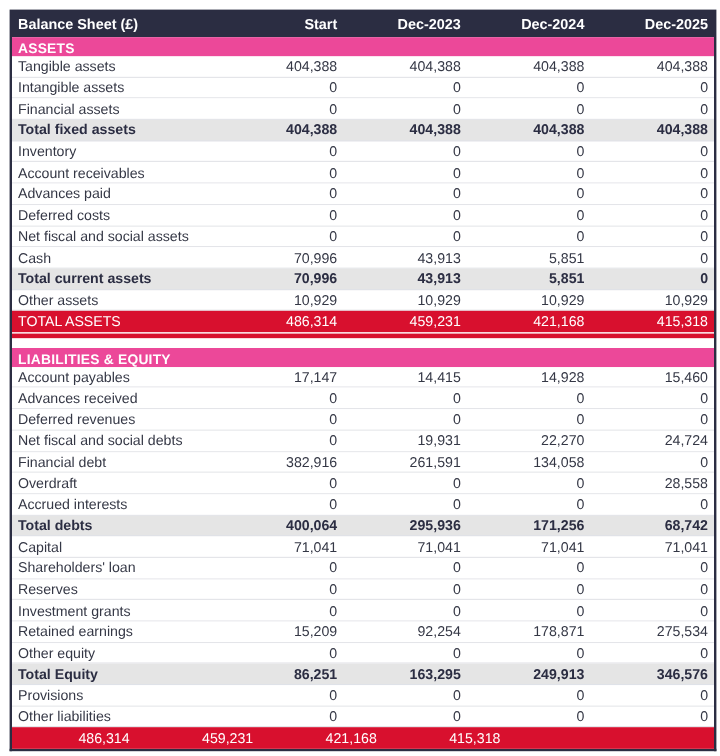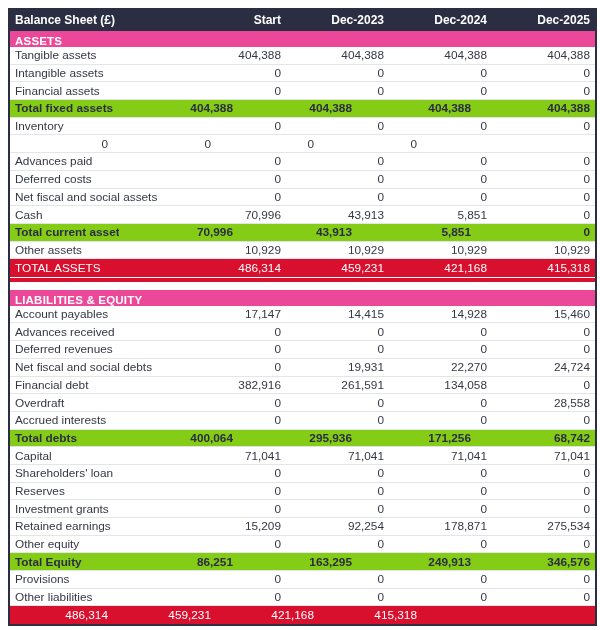--- a/index.html
+++ b/index.html
@@ -27,23 +27,22 @@
     letter-spacing:0.2px;
   }
   .row{
     display:flex;align-items:center;height:17.7px;
     box-sizing:border-box;
     border-bottom:1px solid #e4e5e9;
     font-size:11.8px;color:#343745;
     background:#ffffff;
   }
   .row.subtotal{
-    background:#84cc16;font-weight:bold;color:#2b2d42;
+    background:#e5e5e5;font-weight:bold;color:#2b2d42;
     border-bottom:1px solid #dfe2e8;
-    gap:16px;
   }
   .row.grand{
     background:#d8102e;color:#ffffff;font-weight:normal;
     border-bottom:none;height:17.5px;
   }
   .cell-label{flex:1;padding-left:5px;white-space:nowrap;overflow:hidden;}
   .cell-num{width:98px;text-align:right;padding-right:5px;white-space:nowrap;}
   .div-hairline{height:1px;background:#ffffff;}
   .div-strip{height:4px;background:#d8102e;}
   .div-gap{height:8px;background:#ffffff;}
@@ -93,20 +92,21 @@
           <div class="cell-num">404,388</div>
         </div>
         <div class="row">
           <div class="cell-label">Inventory</div>
           <div class="cell-num">0</div>
           <div class="cell-num">0</div>
           <div class="cell-num">0</div>
           <div class="cell-num">0</div>
         </div>
         <div class="row">
+          <div class="cell-label">Account receivables</div>
           <div class="cell-num">0</div>
           <div class="cell-num">0</div>
           <div class="cell-num">0</div>
           <div class="cell-num">0</div>
         </div>
         <div class="row">
           <div class="cell-label">Advances paid</div>
           <div class="cell-num">0</div>
           <div class="cell-num">0</div>
           <div class="cell-num">0</div>

